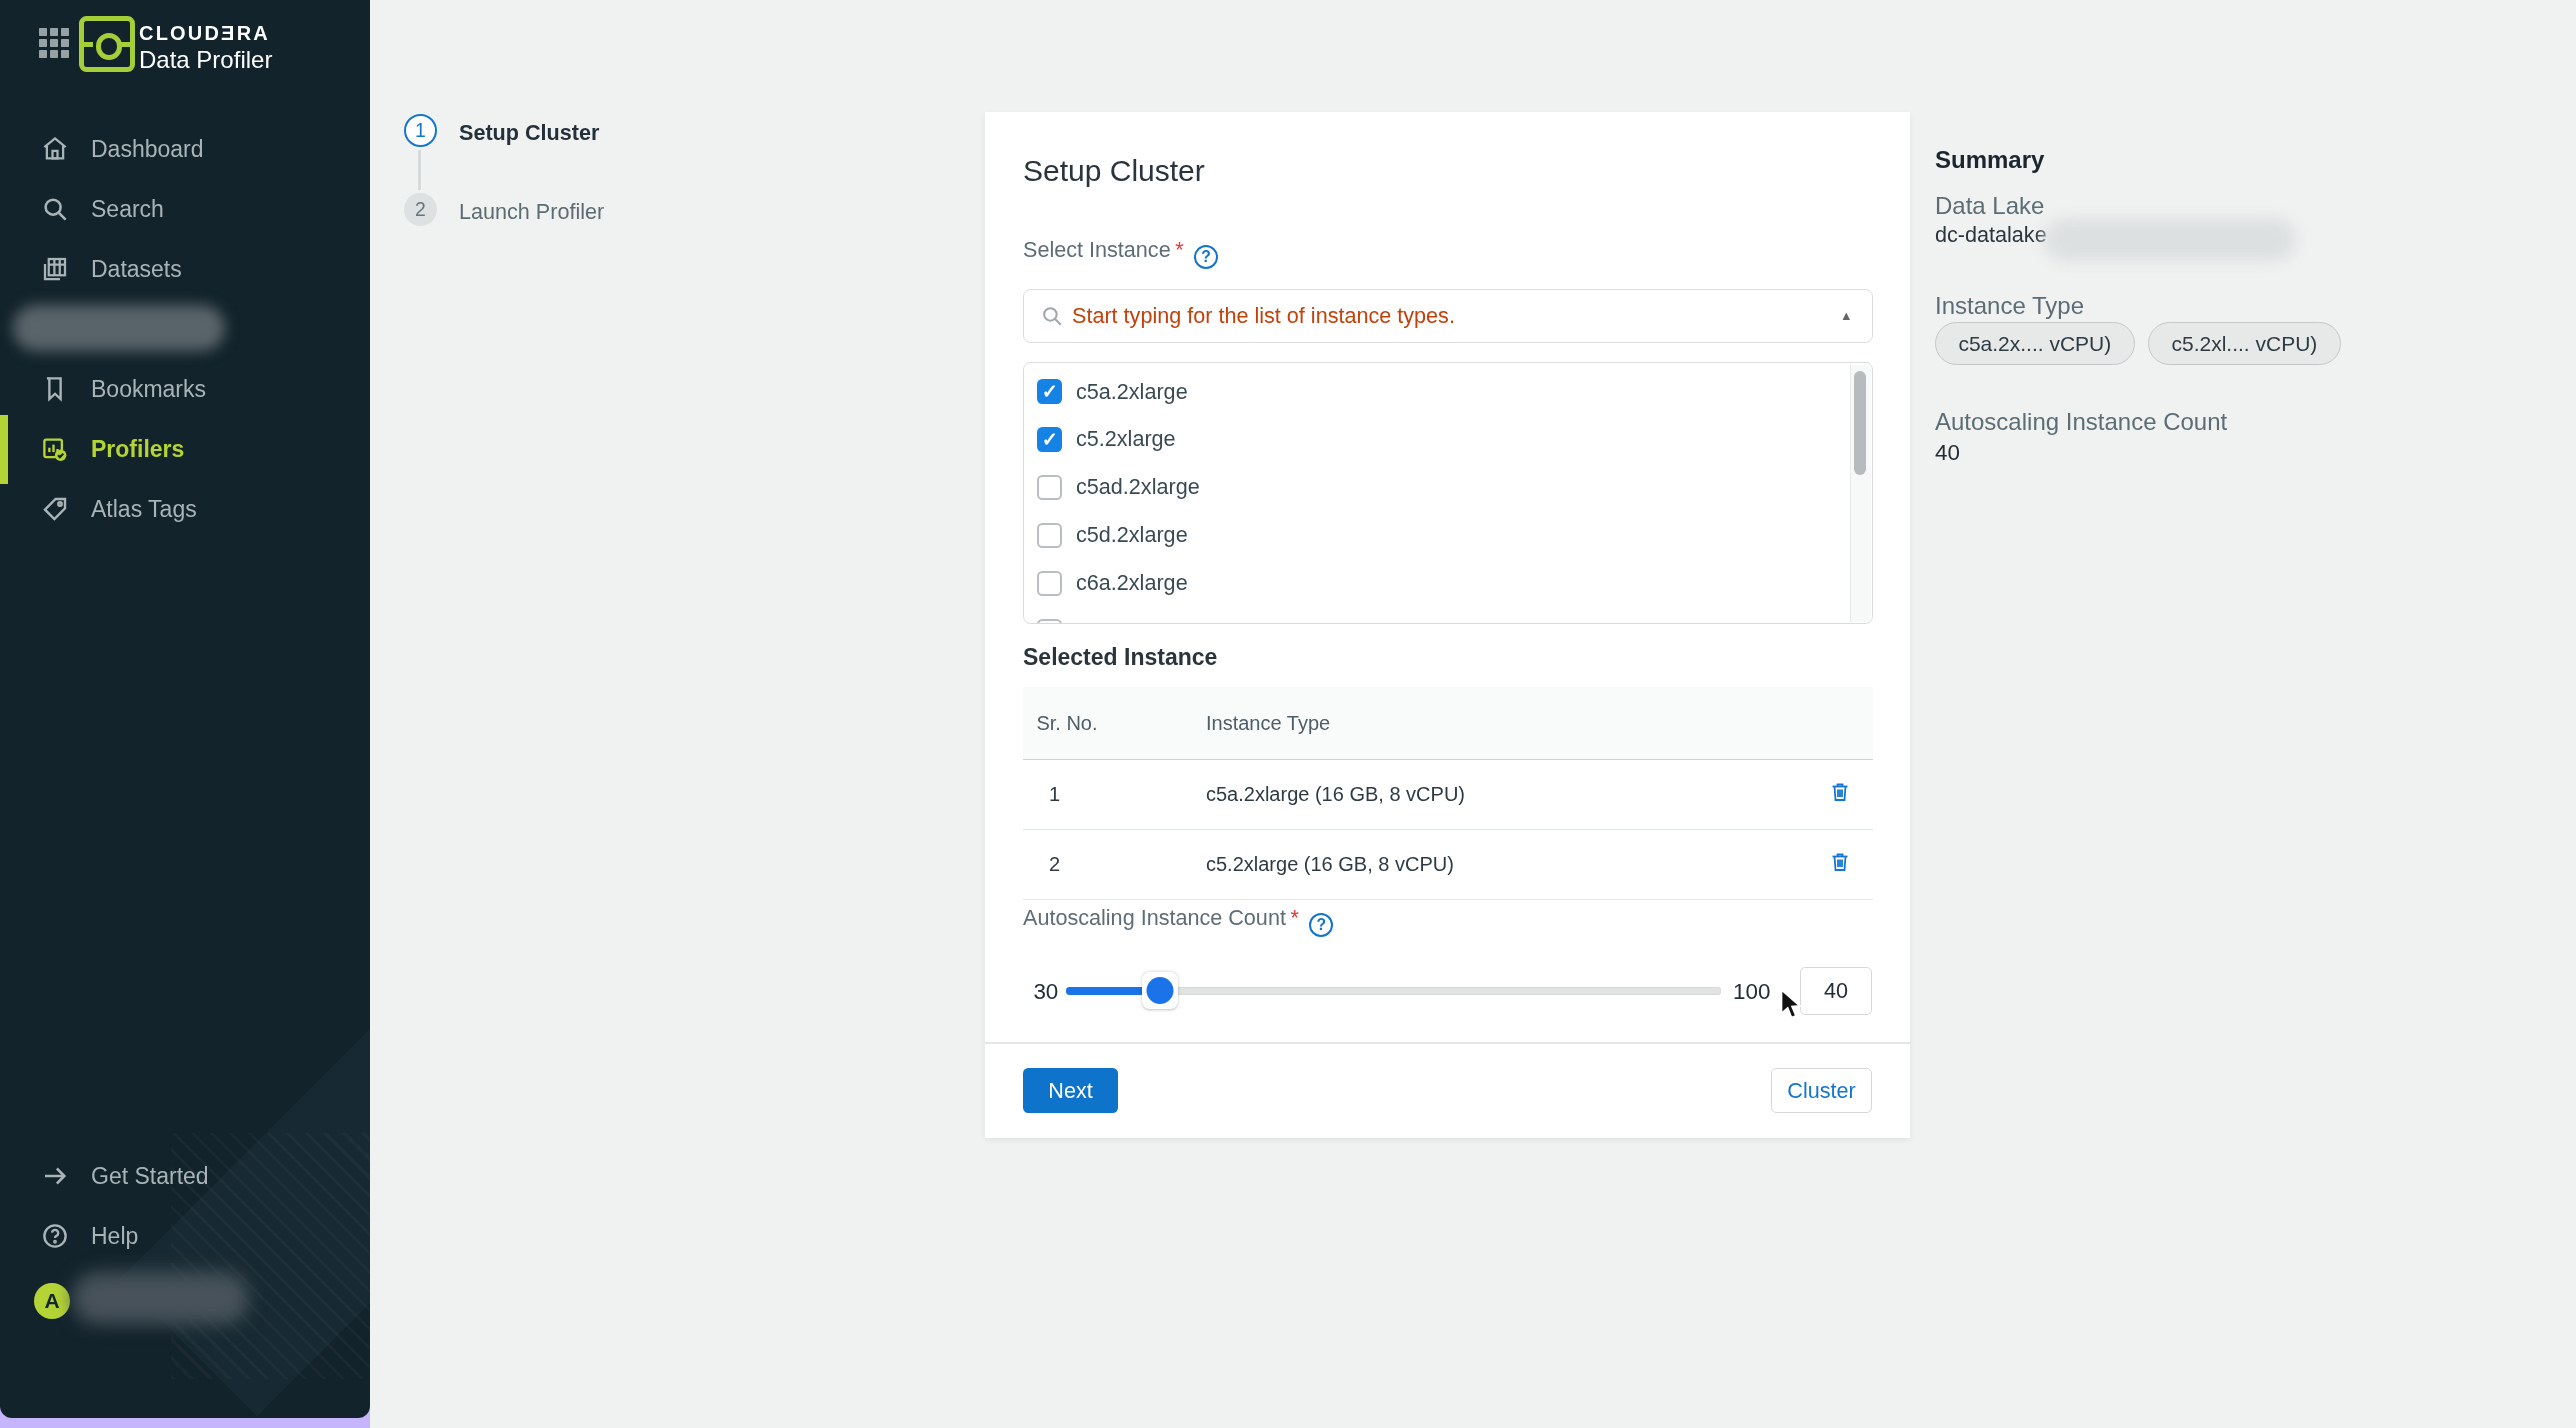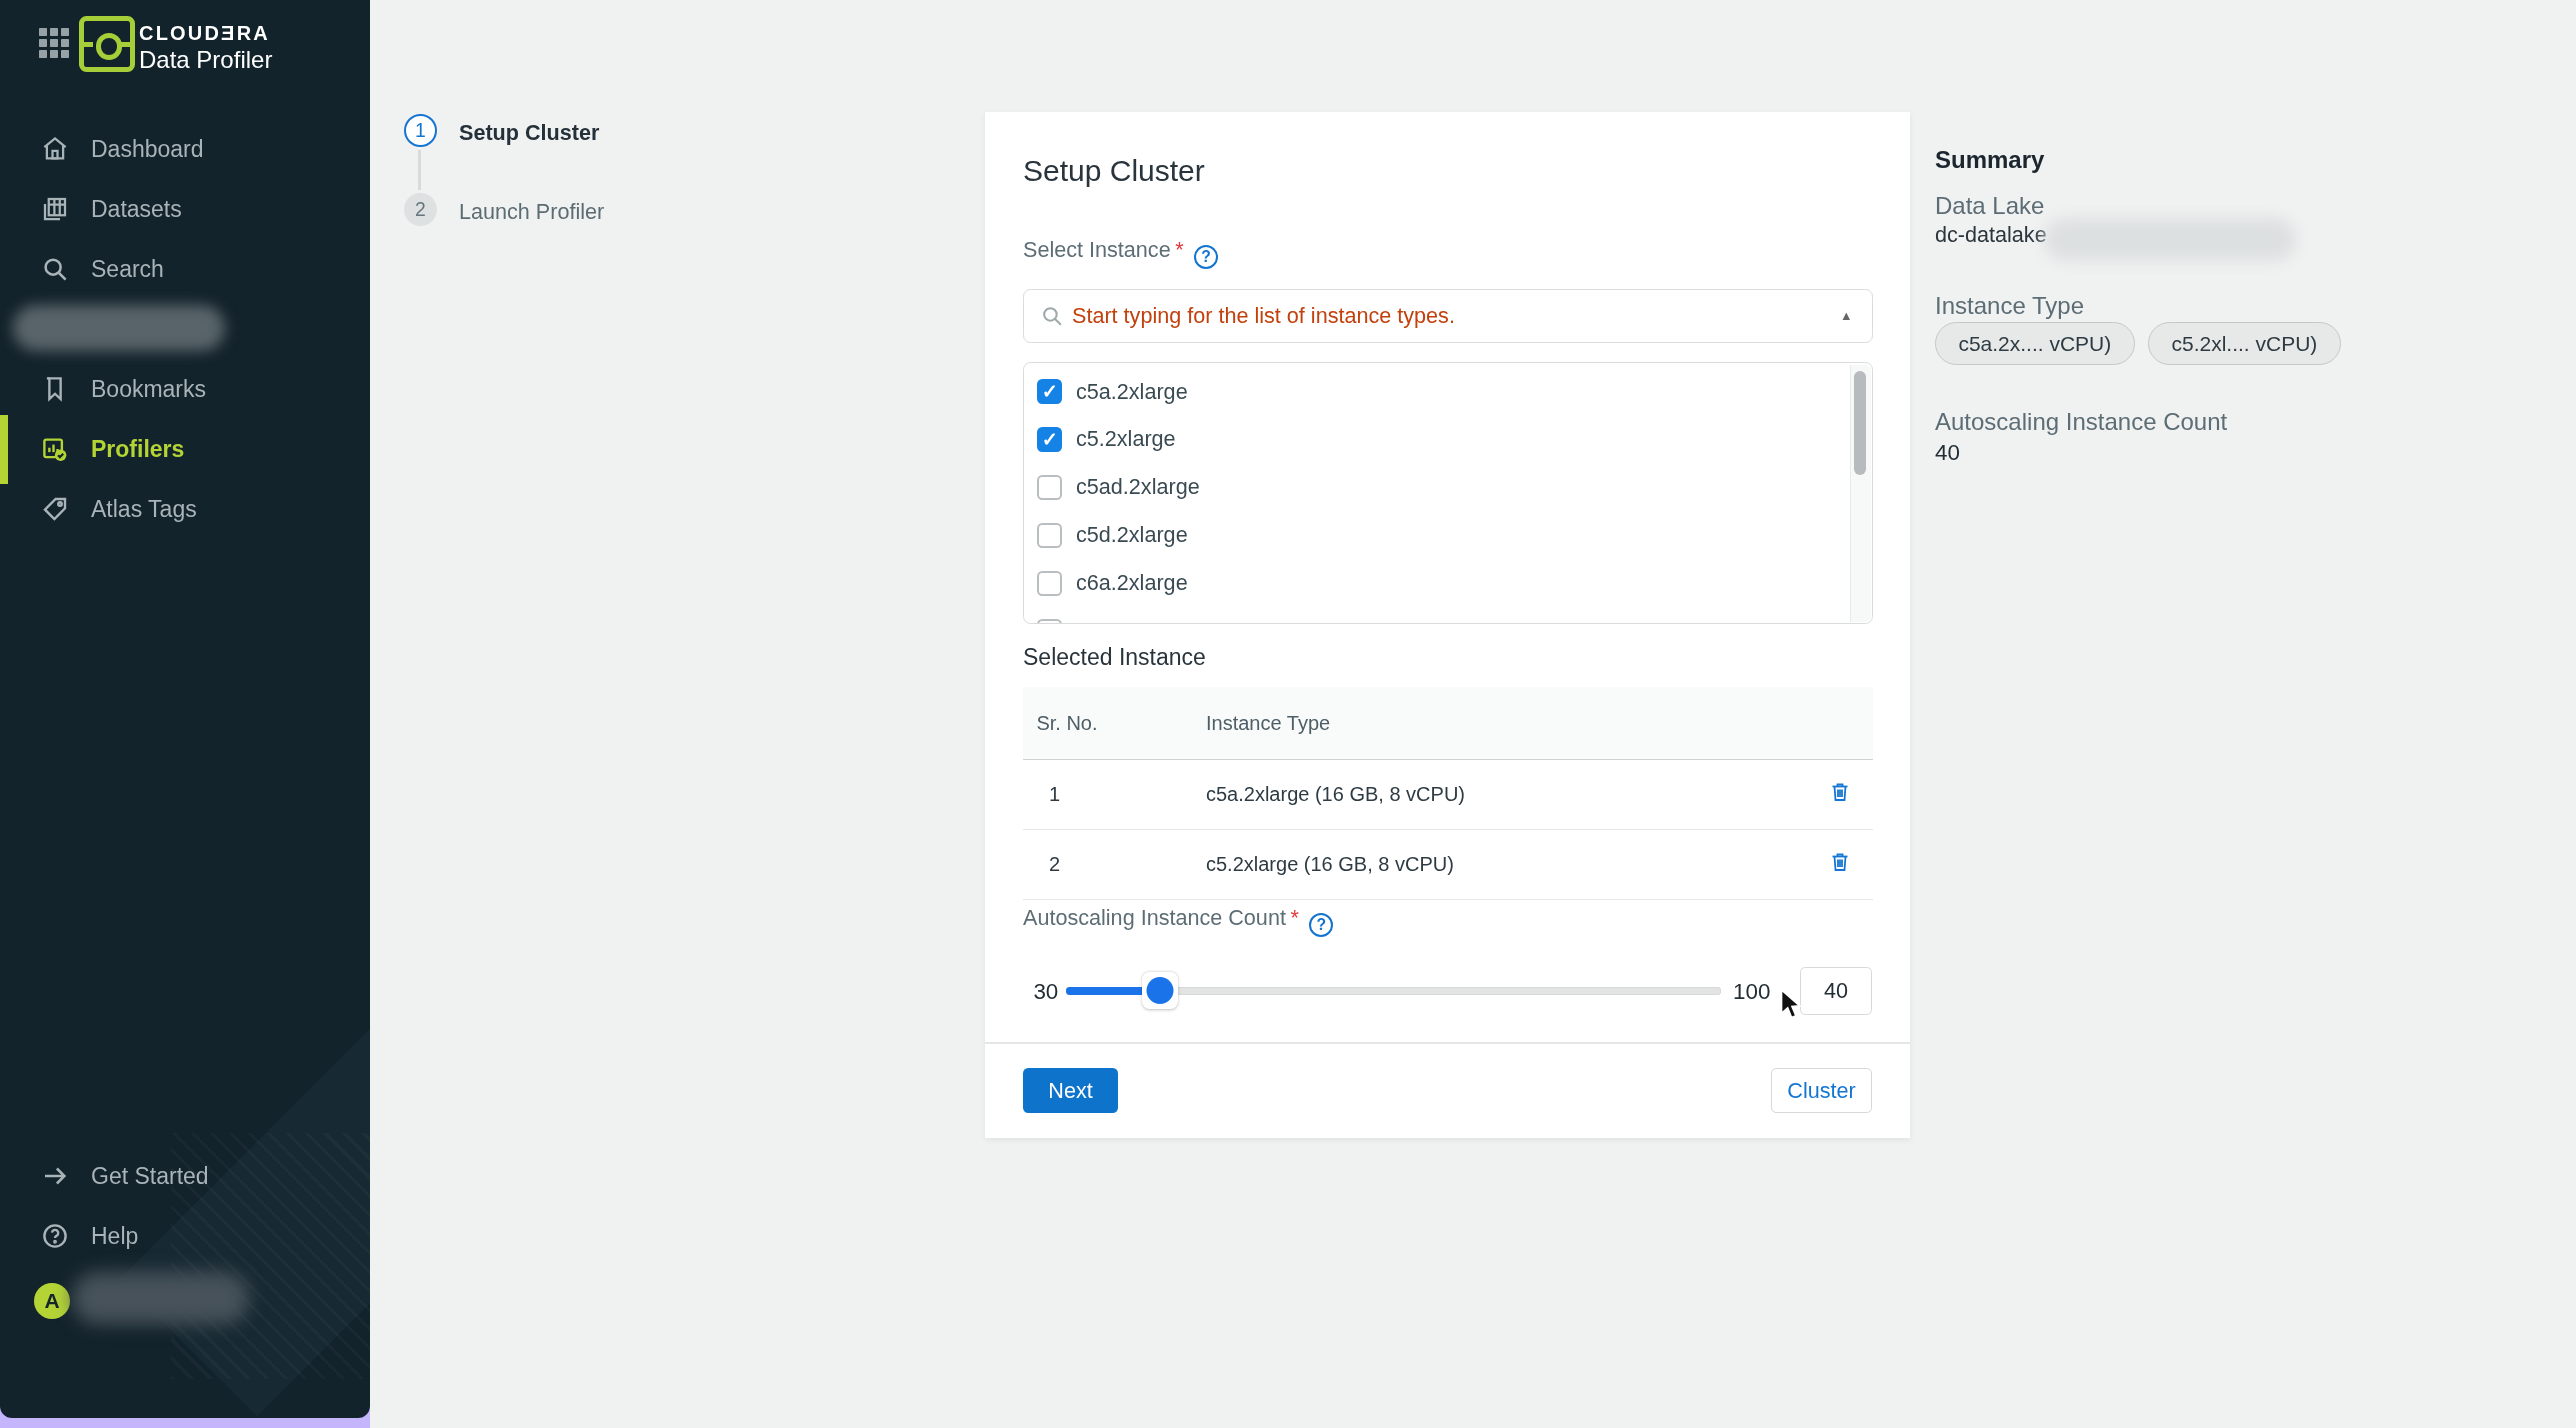--- a/index.html
+++ b/index.html
@@ -75,21 +75,21 @@
   .opt-row{position:absolute;left:0;width:812px;height:48px;display:flex;align-items:center;cursor:pointer;}
   .cbox{position:absolute;left:13.4px;width:25px;height:25px;box-sizing:border-box;border-radius:5.2px;
         border:2.2px solid #B9BEC1;background:#fff;}
   .cbox.checked{border:none;background:#1583E6;color:#fff;font-size:19.4px;font-weight:bold;
                 display:flex;align-items:center;justify-content:center;}
   .opt-label{position:absolute;left:52px;font-size:21.6px;color:#3A4A52;}
   .lb-scroll{position:absolute;right:1.5px;top:1.5px;bottom:1.5px;width:20px;background:#F7F8F8;border-left:0.7px solid #E8EAEA;
              border-radius:0 6px 6px 0;}
   .lb-thumb{position:absolute;left:3.7px;top:6px;width:12px;height:104px;background:#B7BBBD;border-radius:6px;}
 
-  .section-heading{position:absolute;left:38px;top:532px;font-size:23px;font-weight:400;color:#29343C;}
+  .section-heading{position:absolute;left:38px;top:532px;font-size:23px;font-weight:700;color:#29343C;}
   .sel-table{position:absolute;left:38px;top:575px;width:850px;font-size:20px;}
   .t-head{display:grid;grid-template-columns:183px 1fr 67px;height:72px;align-items:center;background:#F9FAFA;
           border-bottom:1.5px solid #CDD2D4;color:#4E5E66;font-weight:500;}
   .t-row{display:grid;grid-template-columns:183px 1fr 67px;height:69px;align-items:center;border-bottom:1.5px solid #E5E8E9;color:#2E3B43;}
   .t-c1{padding-left:13.4px;}
   .t-sr{padding-left:26px;}
   .t-del{justify-self:center;cursor:pointer;}
 
   .auto-label{top:793px;}
   .slider-row{position:absolute;left:38px;top:854px;width:850px;height:52px;}
@@ -162,38 +162,38 @@
               <svg width="30" height="30" viewBox="0 0 24 24" fill="none" stroke="#A9B4B8" stroke-width="1.8">
                 <path d="M3.5 10.5 L12 3.5 L20.5 10.5"></path>
                 <path d="M5.5 9.5 V19.5 H18.5 V9.5"></path>
                 <rect x="10" y="13.5" width="4" height="6"></rect>
               </svg>
             </span>
             <span class="nlabel">Dashboard</span>
           </div>
           <div class="nav-item">
             <span class="nicon">
+              <svg width="30" height="30" viewBox="0 0 24 24" fill="none" stroke="#A9B4B8" stroke-width="2">
+                <circle cx="10.5" cy="10.5" r="6"></circle>
+                <line x1="15" y1="15" x2="20.5" y2="20.5"></line>
+              </svg>
+            </span>
+            <span class="nlabel">Search</span>
+          </div>
+          <div class="nav-item">
+            <span class="nicon">
               <svg width="30" height="30" viewBox="0 0 24 24" fill="none" stroke="#A9B4B8" stroke-width="1.8">
                 <path d="M4 8 V20 H16"></path>
                 <rect x="7" y="4" width="13" height="13"></rect>
                 <line x1="7" y1="8.5" x2="20" y2="8.5"></line>
                 <line x1="11.5" y1="4" x2="11.5" y2="17"></line>
                 <line x1="15.8" y1="4" x2="15.8" y2="17"></line>
               </svg>
             </span>
             <span class="nlabel">Datasets</span>
-          </div>
-          <div class="nav-item">
-            <span class="nicon">
-              <svg width="30" height="30" viewBox="0 0 24 24" fill="none" stroke="#A9B4B8" stroke-width="2">
-                <circle cx="10.5" cy="10.5" r="6"></circle>
-                <line x1="15" y1="15" x2="20.5" y2="20.5"></line>
-              </svg>
-            </span>
-            <span class="nlabel">Search</span>
           </div>
           <div class="nav-item">
             <div class="nav-redacted"></div>
           </div>
           <div class="nav-item">
             <span class="nicon">
               <svg width="30" height="30" viewBox="0 0 24 24" fill="none" stroke="#A9B4B8" stroke-width="1.9">
                 <path d="M7.5 3.5 H16.5 V20 L12 15.8 L7.5 20 Z"></path>
                 <path d="M7.5 3.5 H5.5"></path>
               </svg>

